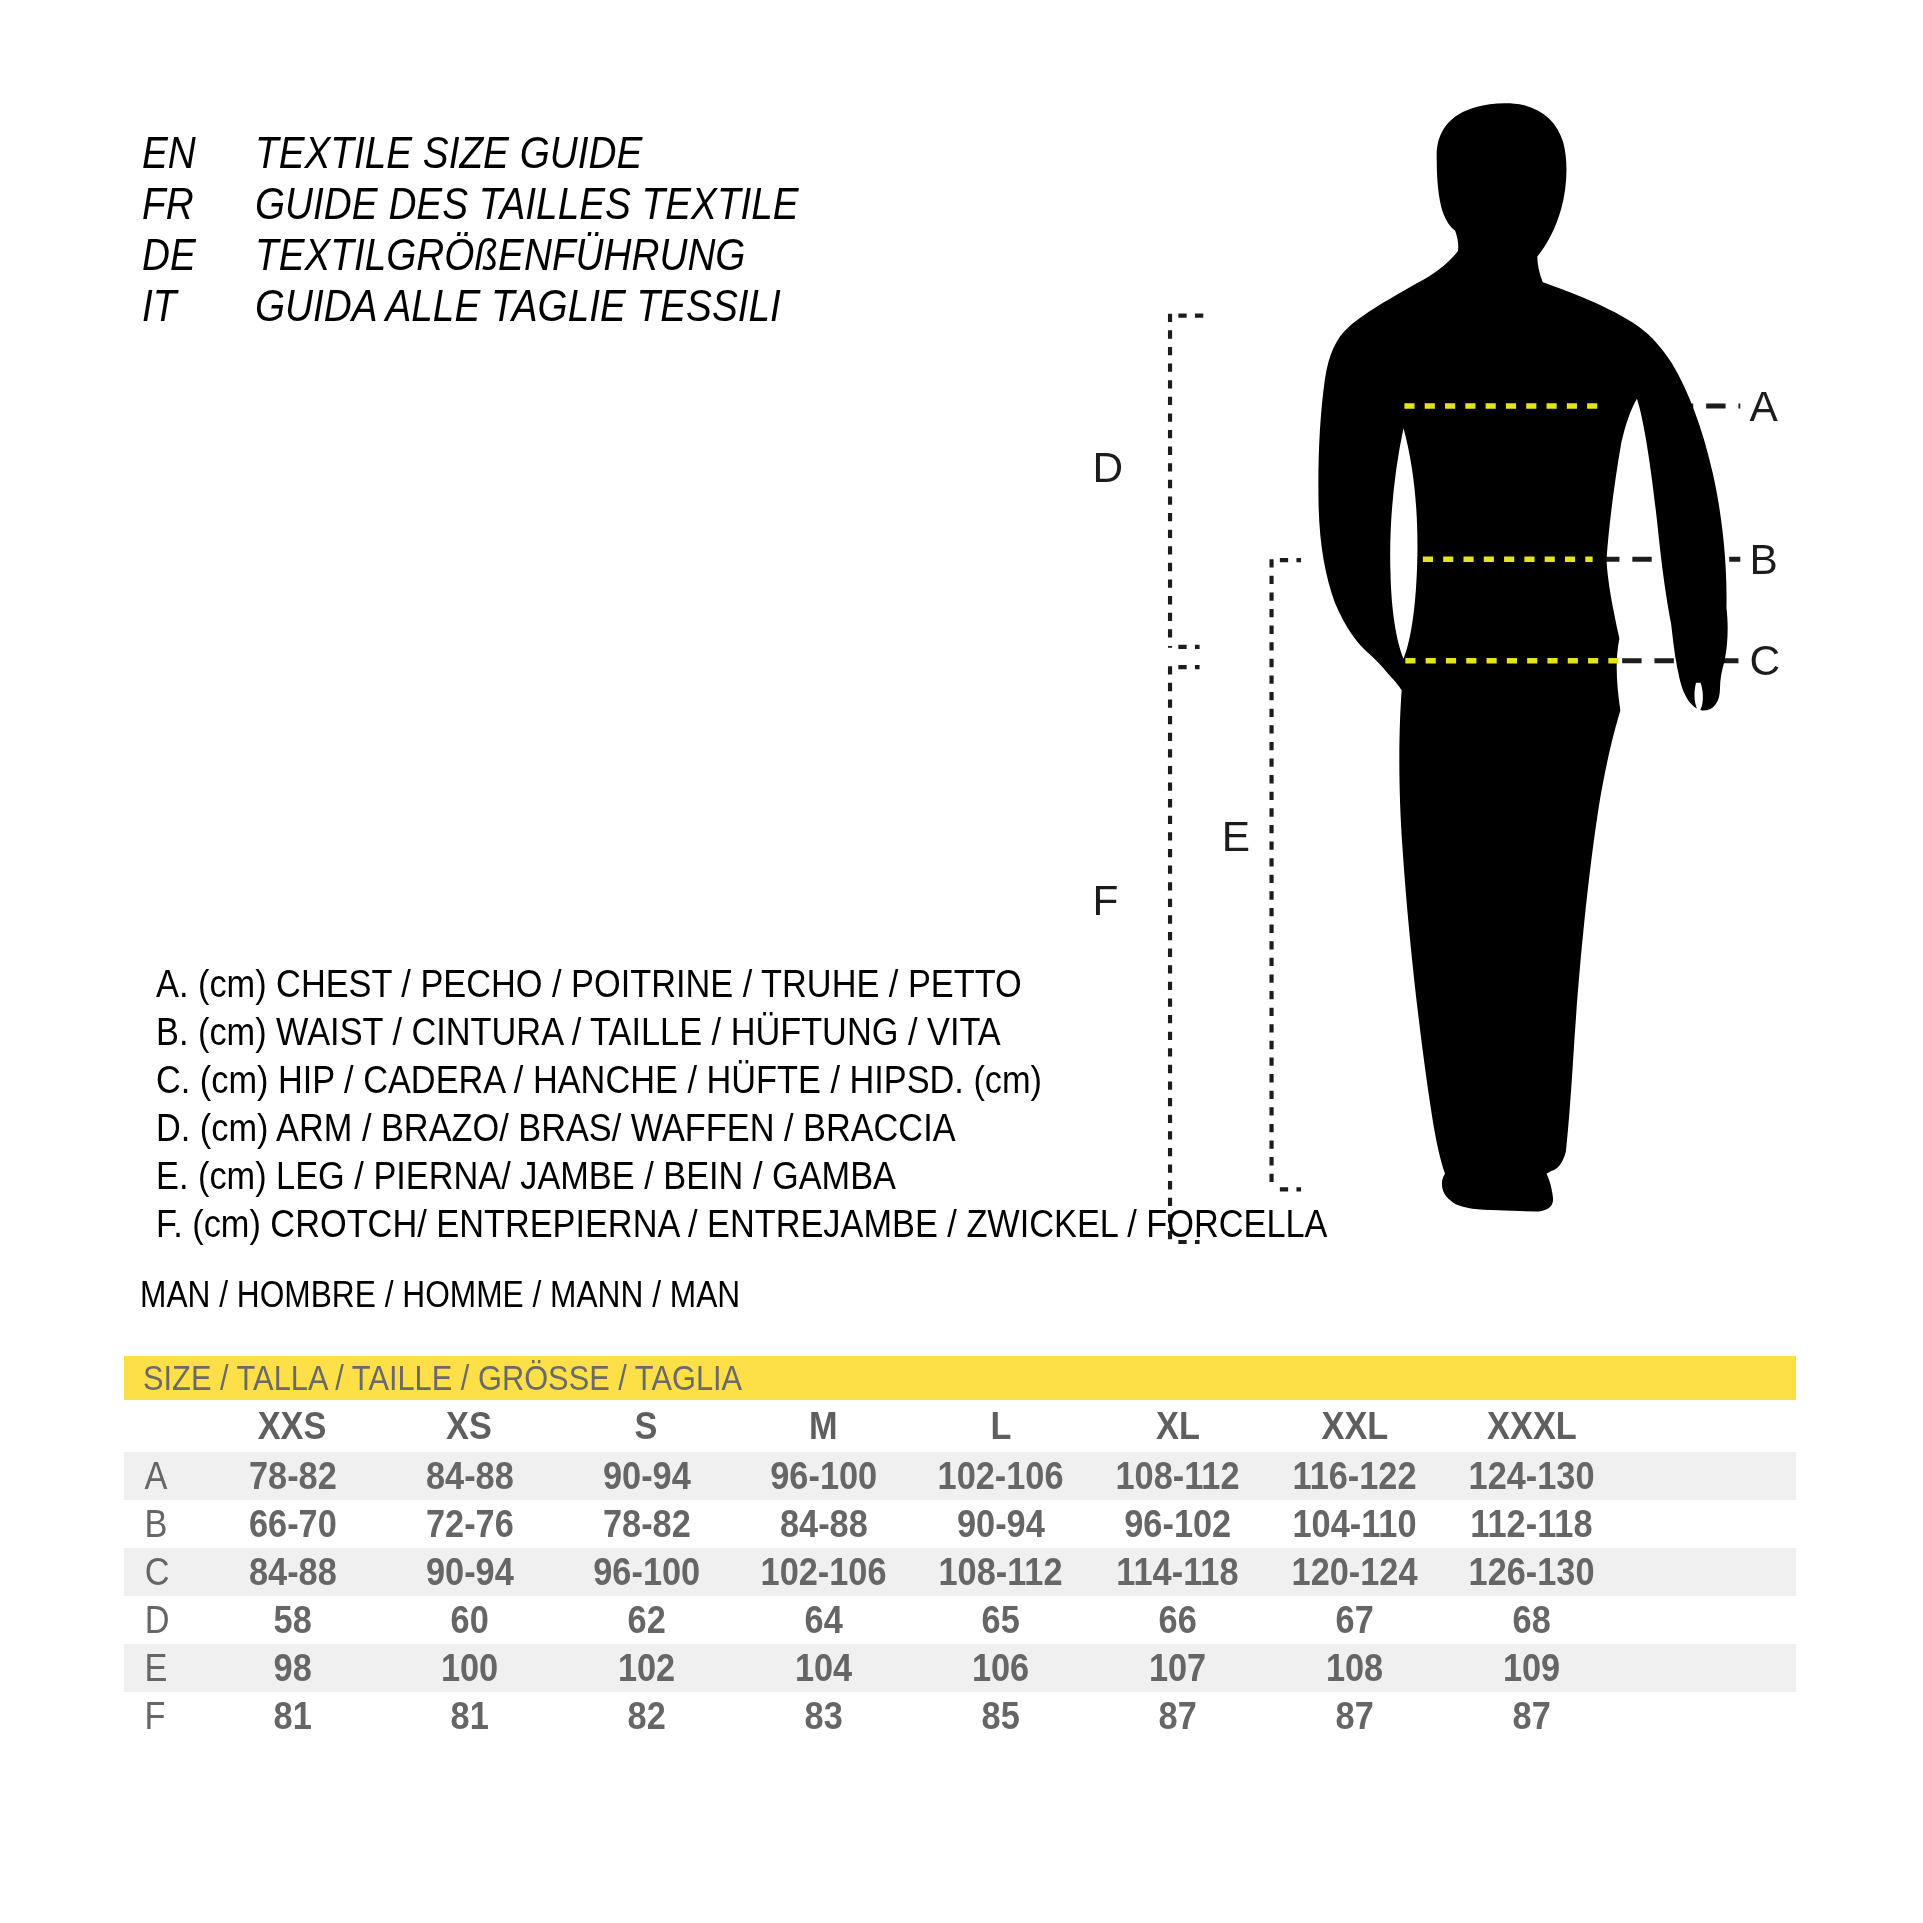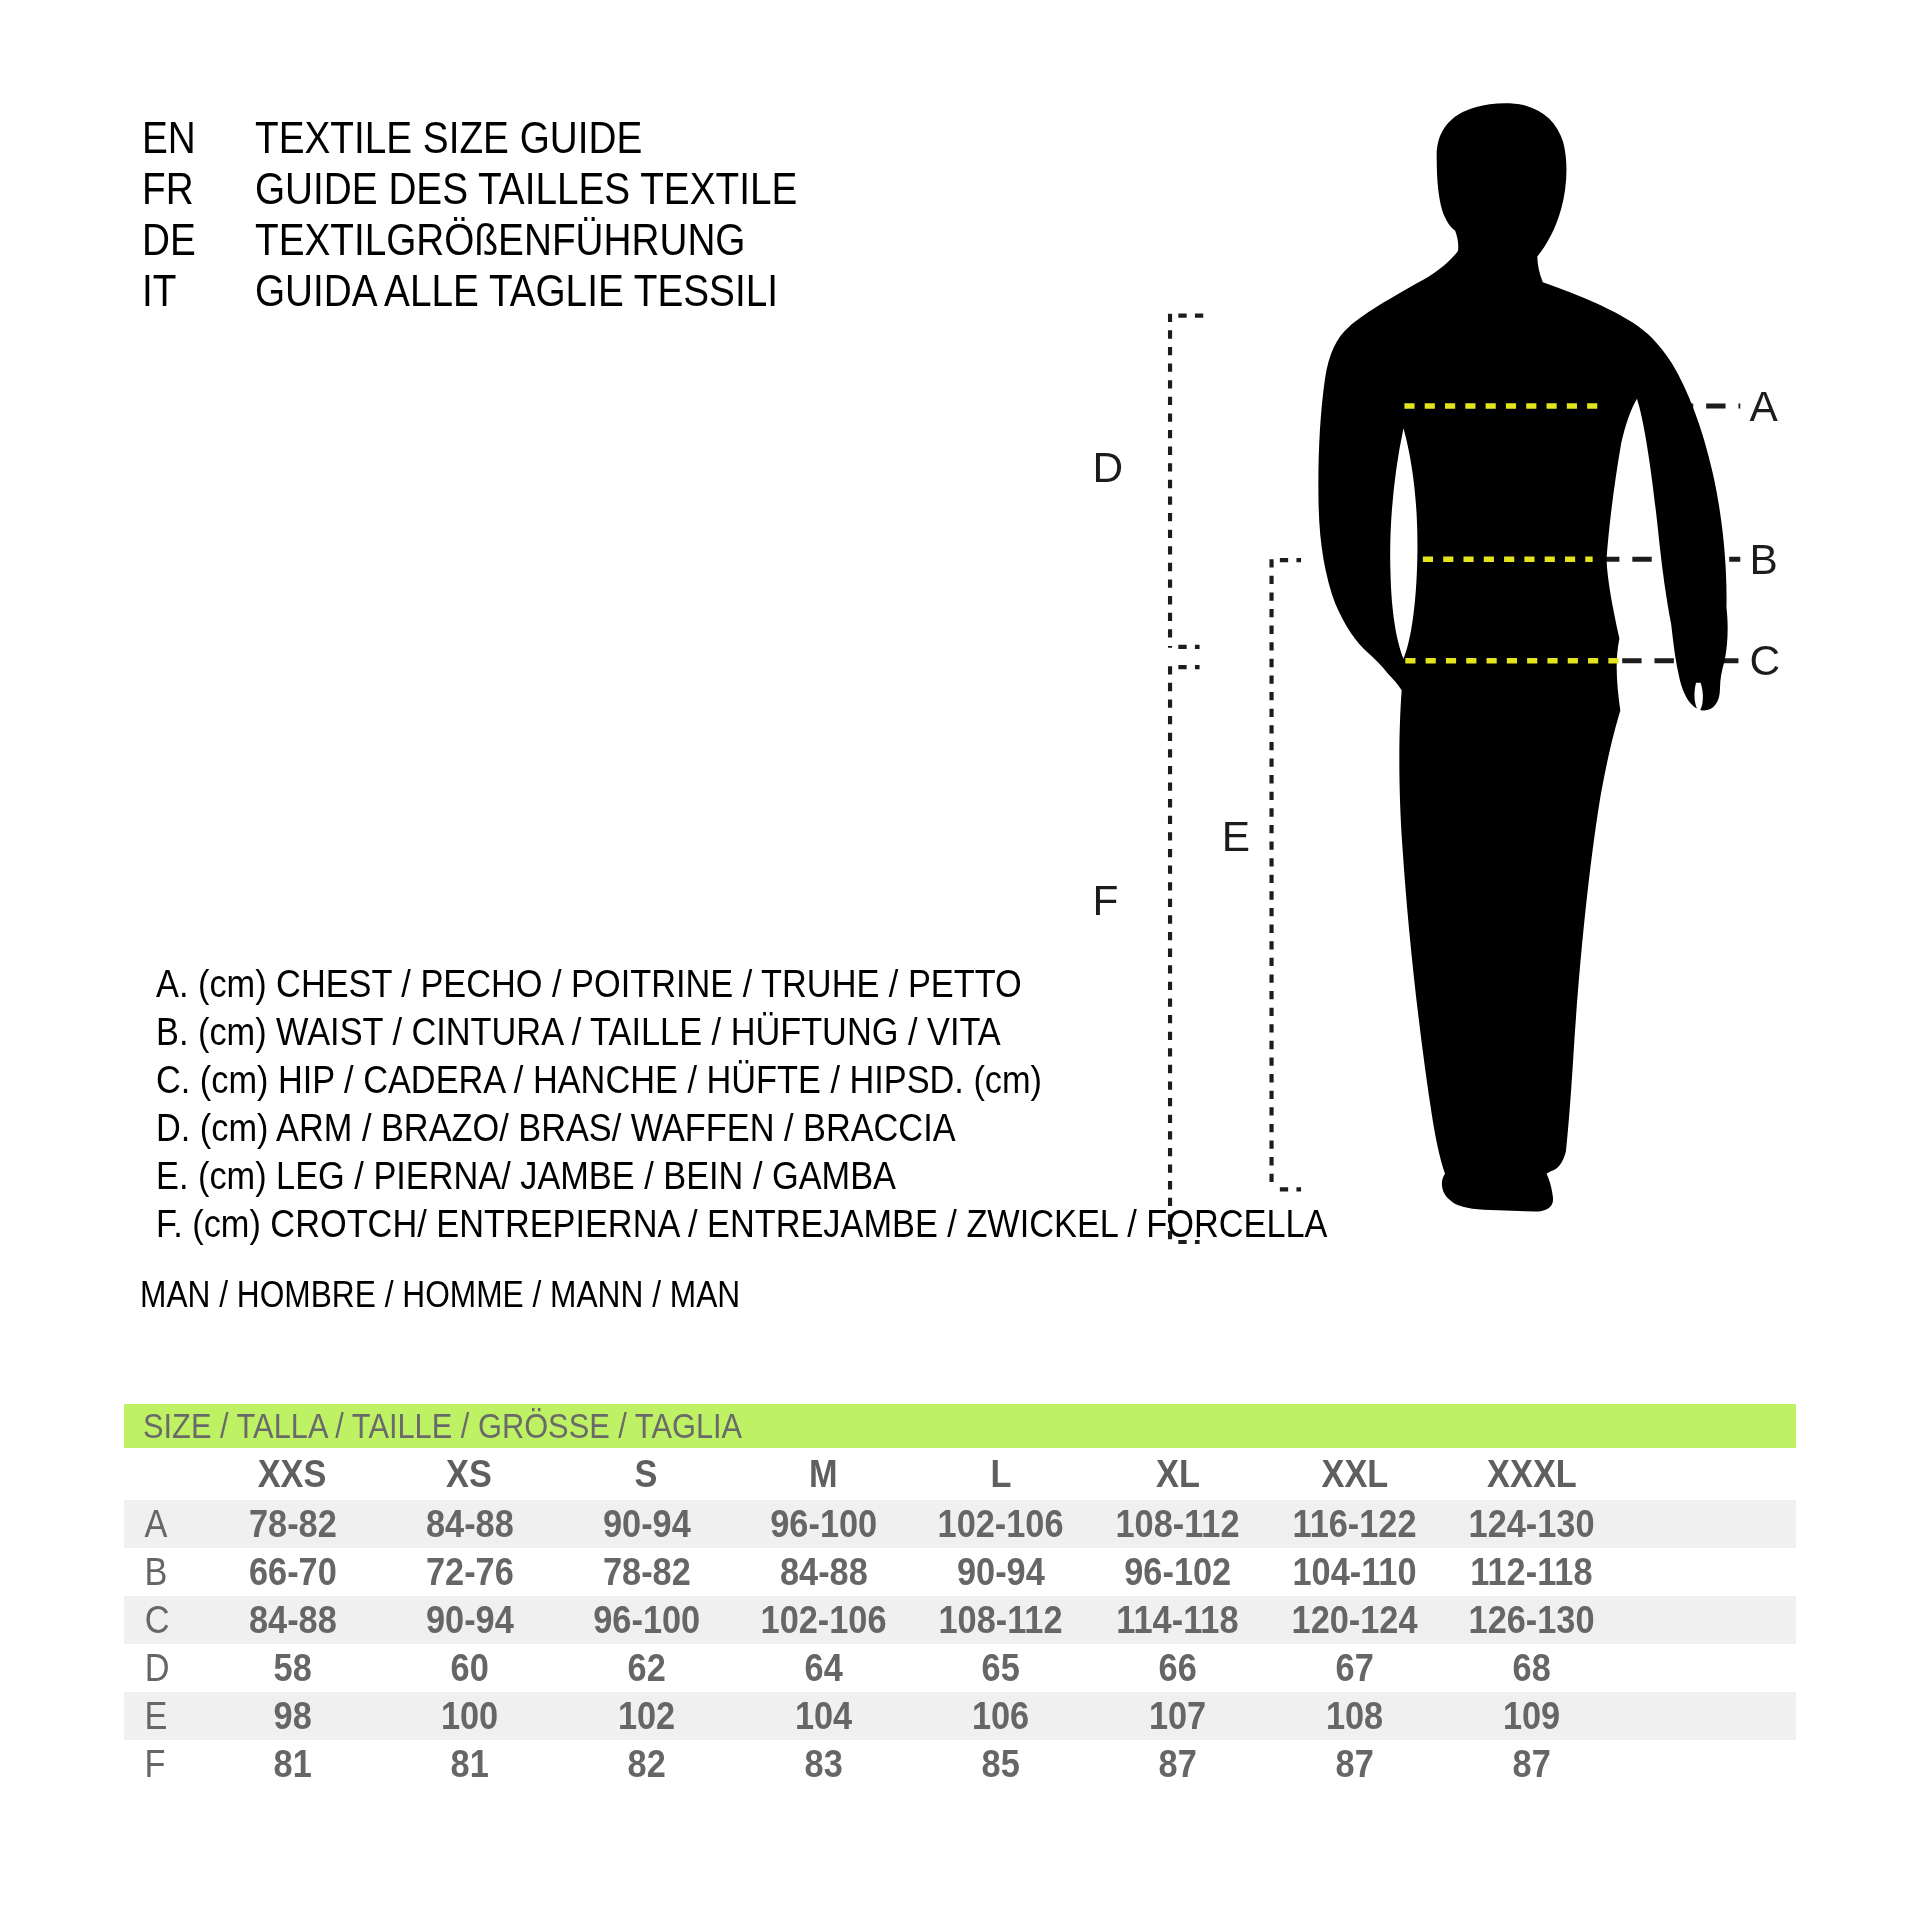--- a/index.html
+++ b/index.html
@@ -8,36 +8,36 @@
     width:1923px;height:1923px;
     background:#fff;
     font-family:"Liberation Sans", sans-serif;
     color:#000;
     overflow:hidden;
   }
   .cond{display:inline-block;transform:scaleX(0.88);transform-origin:0 50%;white-space:nowrap;}
   .condc{display:inline-block;transform:scaleX(0.88);transform-origin:50% 50%;white-space:nowrap;}
 
   
-  .lang-block{position:absolute;left:142px;top:112px;}
+  .lang-block{position:absolute;left:142px;top:127px;font-style:italic;}
   .lang-row{display:flex;height:51px;align-items:center;font-size:44px;letter-spacing:0;}
   .lang-code{width:113px;flex:0 0 113px;}
   
   .figure-svg{position:absolute;left:0;top:0;width:1923px;height:1923px;}
 
   
   .legend-block{position:absolute;left:156px;top:960px;}
   .legend-line{height:48px;display:flex;align-items:center;font-size:39px;}
 
   
   .gender-line{position:absolute;left:140px;top:1274px;height:42px;display:flex;align-items:flex-start;font-size:36px;}
 
   
   .size-table{position:absolute;left:124px;top:1356px;width:1672px;}
-  .st-bar{height:44px;background:#bef264;display:flex;align-items:center;margin-top:48px;}
+  .st-bar{height:44px;background:#fde047;display:flex;align-items:center;}
   .st-bar .st-title{margin-left:19.4px;font-size:35px;color:#6a6a6a;}
   .st-hrow{height:52px;display:flex;align-items:center;color:#5f5f5f;font-size:39px;}
   .st-row{height:48px;display:flex;align-items:center;color:#666666;font-size:39px;}
   .st-row.zebra{background:#f0f0f0;}
   .st-lab{flex:0 0 80px;width:80px;box-sizing:border-box;padding-left:19.4px;}
   .st-cell{flex:0 0 177px;width:177px;text-align:center;font-weight:bold;}
 </style>
 </head>
 <body>
 

